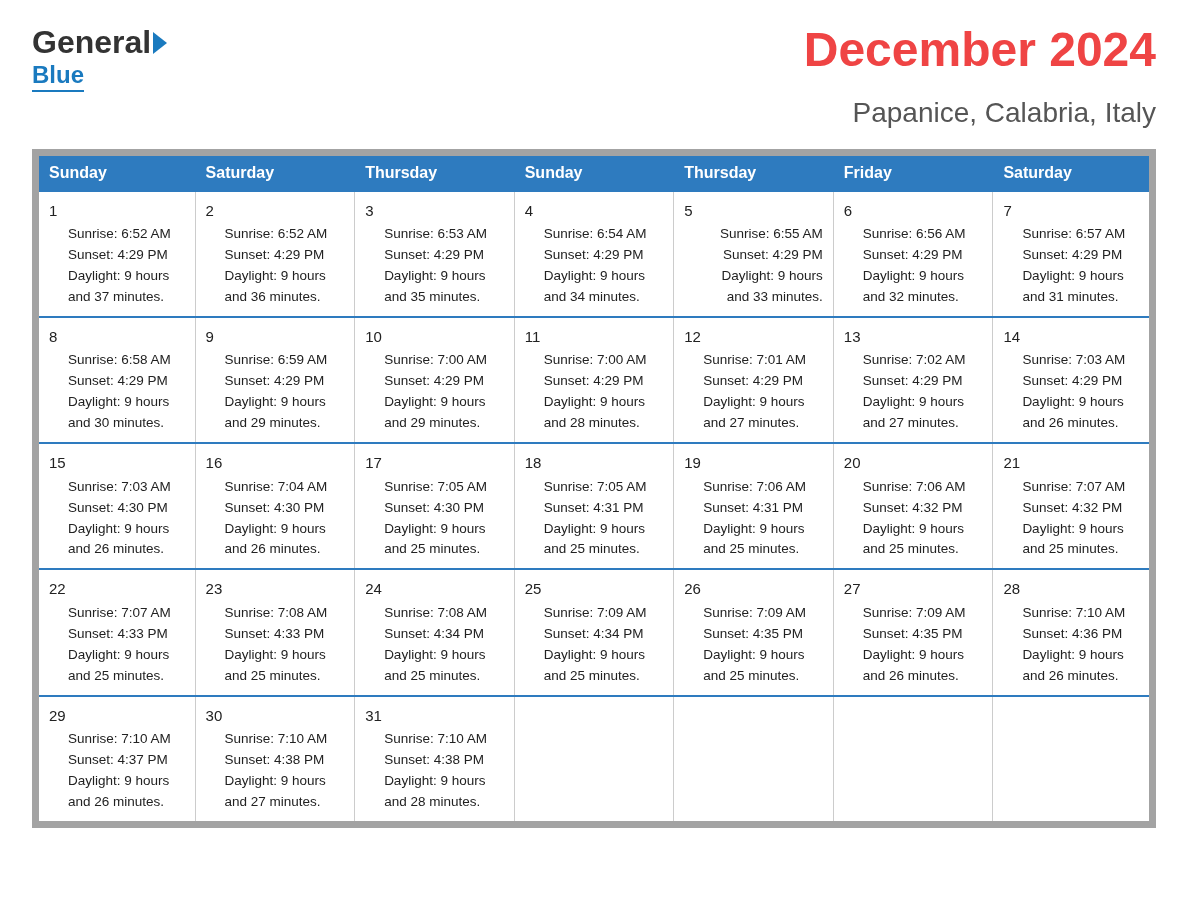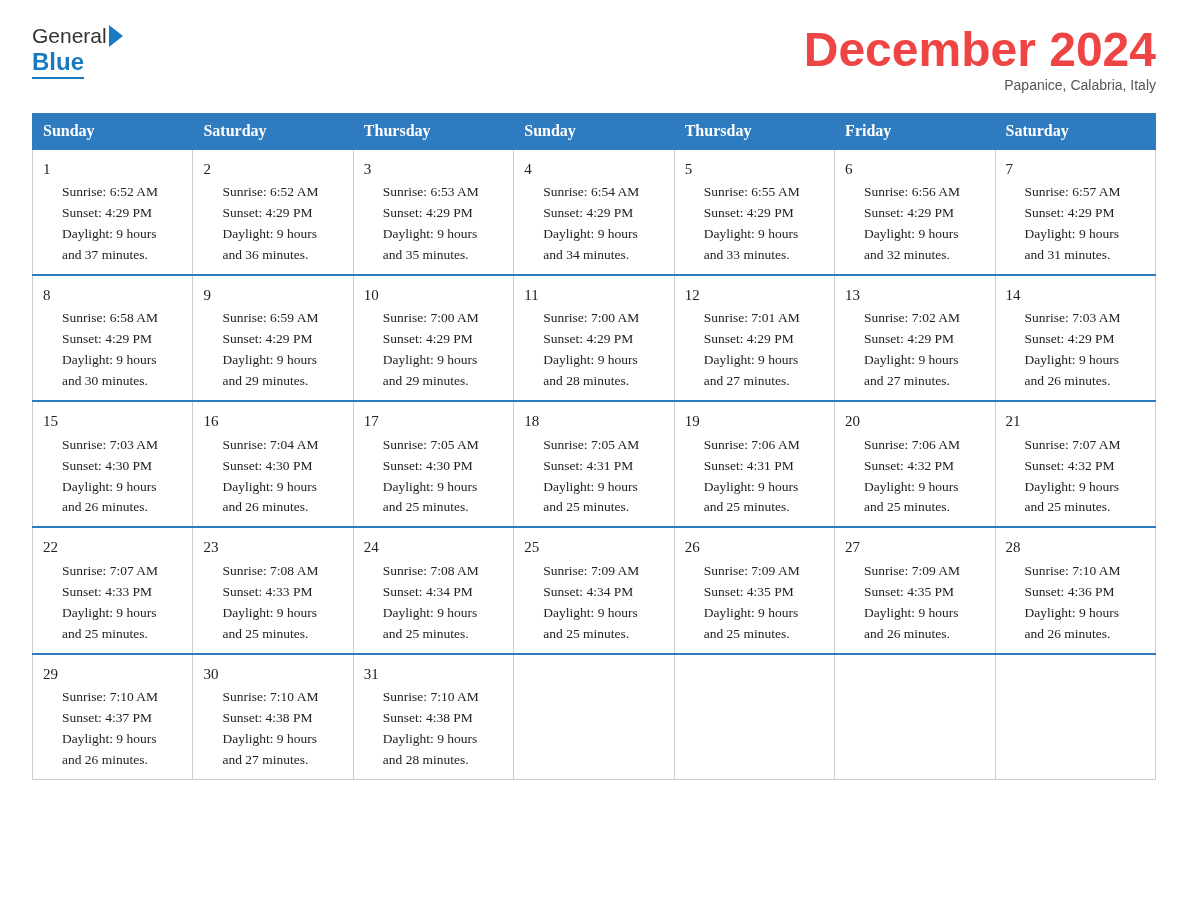--- a/index.html
+++ b/index.html
@@ -20,29 +20,28 @@
       text-align: right;
     }
     .calendar-title {
       font-size: 48px;
       font-weight: bold;
       color: #ef4444;
       line-height: 1.1;
       margin-left: 12px;
     }
     .calendar-subtitle {
-      font-size: 14px;
+      font-size: 28px;
       color: #555;
-      margin-top: 0;
+      margin-top: 20px;
     }
     .calendar {
       width: 100%;
       border-collapse: collapse;
-      border: 1px solid #a3a3a3;
-      font-family: Liberation Serif, serif;
+      border: 7px solid #a3a3a3;
     }
     .calendar th {
       background: #2e7bbf;
       color: #fff;
       font-size: 16px;
       font-weight: bold;
       padding: 8px 10px;
       text-align: left;
       border: 1px solid #2e7bbf;
     }
@@ -74,22 +73,22 @@
     .logo-wrapper {
       display: flex;
       flex-direction: column;
       align-items: flex-start;
     }
     .logo-row1 {
       display: flex;
       align-items: center;
     }
     .logo-general {
-      font-size: 21px;
-      font-weight: normal;
+      font-size: 32px;
+      font-weight: bold;
       color: #333;
     }
     .logo-chevron {
       display: inline-block;
       width: 0;
       height: 0;
       border-top: 11px solid transparent;
       border-bottom: 11px solid transparent;
       border-left: 14px solid #1a7abf;
       margin-left: 2px;
@@ -164,21 +163,21 @@
         </td>
         <td>
           <span class="day-num">4</span>
           <div class="day-info" style="white-space: pre-line;">Sunrise: 6:54 AM
 Sunset: 4:29 PM
 Daylight: 9 hours
 and 34 minutes.</div>
         </td>
         <td>
           <span class="day-num">5</span>
-          <div class="day-info" style="white-space: pre-line;">Sunrise: 6:55 AM
+          <div class="day-info" style="white-space: pre-line; text-align: right;">Sunrise: 6:55 AM
 Sunset: 4:29 PM
 Daylight: 9 hours
 and 33 minutes.</div>
         </td>
         <td>
           <span class="day-num">6</span>
           <div class="day-info" style="white-space: pre-line;">Sunrise: 6:56 AM
 Sunset: 4:29 PM
 Daylight: 9 hours
 and 32 minutes.</div>

